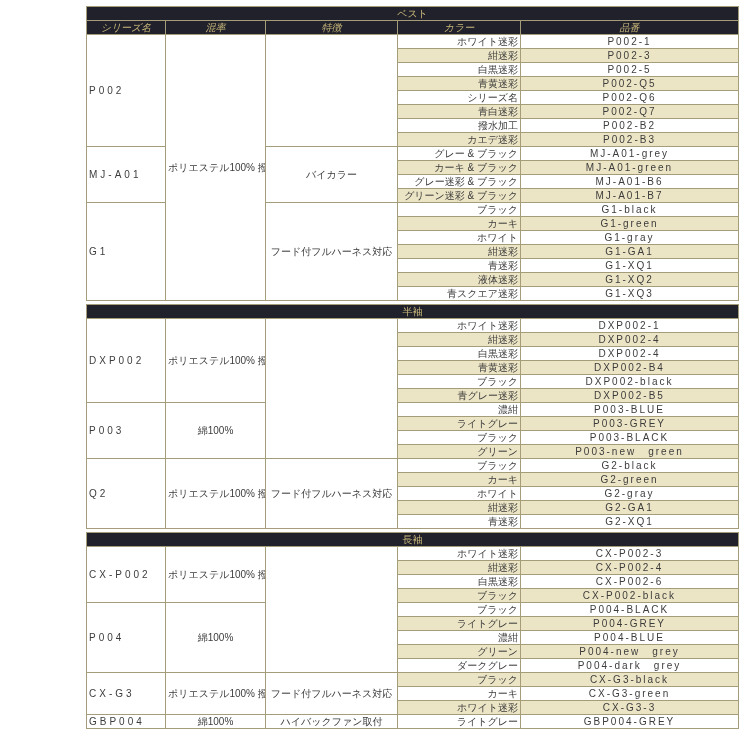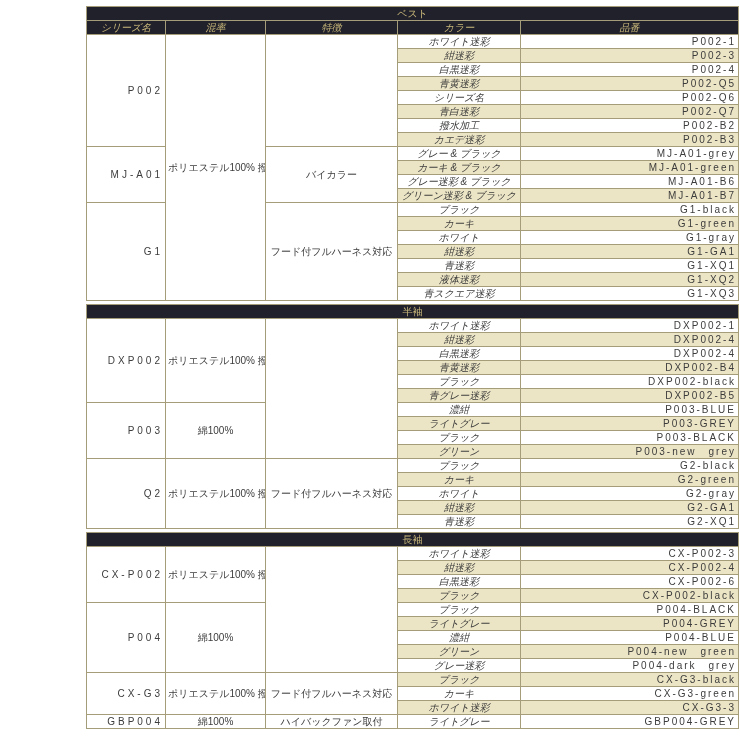--- a/index.html
+++ b/index.html
@@ -44,40 +44,39 @@
     height: 12px;
     line-height: 12px;
   }
   tr.header-row td {
     background: var(--header-bg, #21212b);
     color: var(--header-text, #c9b87a);
     text-align: center;
     font-style: italic;
   }
   td.cell-series {
-    text-align: right;
+    text-align: left;
     letter-spacing: 3px;
   }
   td.cell-blend {
     text-align: center;
     white-space: pre-line;
     line-height: 10.5px;
     padding: 1px 2px;
   }
   td.cell-feature {
     text-align: center;
     margin-top: 45px;
   }
   td.cell-color {
-    text-align: center;
+    text-align: right;
     padding-left: 4px;
-    font-style: italic;
   }
   td.cell-code {
-    text-align: right;
+    text-align: center;
     padding-left: 5px;
     letter-spacing: 2px;
   }
   td.stripe {
     background: var(--stripe, #ece5c5);
     margin-top: 16px;
   }
 </style>
 </head>
 <body>
@@ -111,21 +110,21 @@
           <td class="cell-feature" rowspan="8"></td>
           <td class="cell-color">ホワイト迷彩</td>
           <td class="cell-code">P002-1</td>
         </tr>
         <tr>
           <td class="cell-color stripe">紺迷彩</td>
           <td class="cell-code stripe">P002-3</td>
         </tr>
         <tr>
           <td class="cell-color">白黒迷彩</td>
-          <td class="cell-code">P002-4</td>
+          <td class="cell-code">P002-5</td>
         </tr>
         <tr>
           <td class="cell-color stripe">青黄迷彩</td>
           <td class="cell-code stripe">P002-Q5</td>
         </tr>
         <tr>
           <td class="cell-color">シリーズ名</td>
           <td class="cell-code">P002-Q6</td>
         </tr>
         <tr>
@@ -241,21 +240,21 @@
         <tr>
           <td class="cell-color stripe">ライトグレー</td>
           <td class="cell-code stripe">P003-GREY</td>
         </tr>
         <tr>
           <td class="cell-color">ブラック</td>
           <td class="cell-code">P003-BLACK</td>
         </tr>
         <tr>
           <td class="cell-color stripe">グリーン</td>
-          <td class="cell-code stripe">P003-new　grey</td>
+          <td class="cell-code stripe">P003-new　green</td>
         </tr>
         <tr>
           <td class="cell-series" rowspan="5">Q2</td>
           <td class="cell-blend" rowspan="5">ポリエステル100%
 撥水加工
 UVカット
 チタンコーティング</td>
           <td class="cell-feature" rowspan="5">フード付フルハーネス対応</td>
           <td class="cell-color">ブラック</td>
           <td class="cell-code">G2-black</td>
@@ -321,24 +320,24 @@
         <tr>
           <td class="cell-color stripe">ライトグレー</td>
           <td class="cell-code stripe">P004-GREY</td>
         </tr>
         <tr>
           <td class="cell-color">濃紺</td>
           <td class="cell-code">P004-BLUE</td>
         </tr>
         <tr>
           <td class="cell-color stripe">グリーン</td>
-          <td class="cell-code stripe">P004-new　green</td>
-        </tr>
-        <tr>
-          <td class="cell-color">グレー迷彩</td>
+          <td class="cell-code stripe">P004-new　grey</td>
+        </tr>
+        <tr>
+          <td class="cell-color">ダークグレー</td>
           <td class="cell-code">P004-dark　grey</td>
         </tr>
         <tr>
           <td class="cell-series" rowspan="3">CX-G3</td>
           <td class="cell-blend" rowspan="3">ポリエステル100%
 撥水加工
 UVカット
 チタンコーティング</td>
           <td class="cell-feature" rowspan="3">フード付フルハーネス対応</td>
           <td class="cell-color stripe">ブラック</td>

